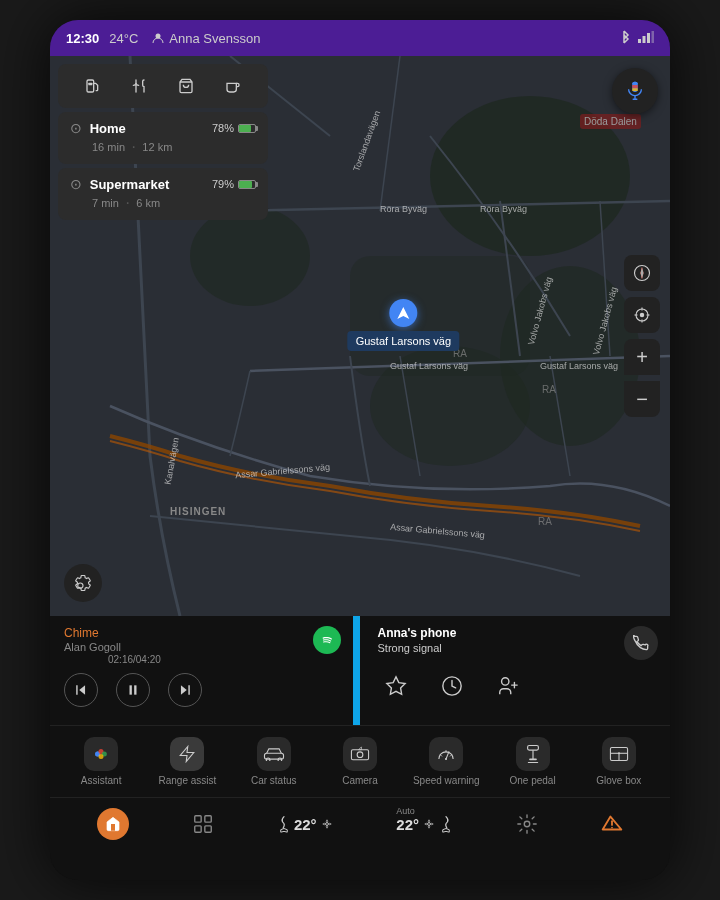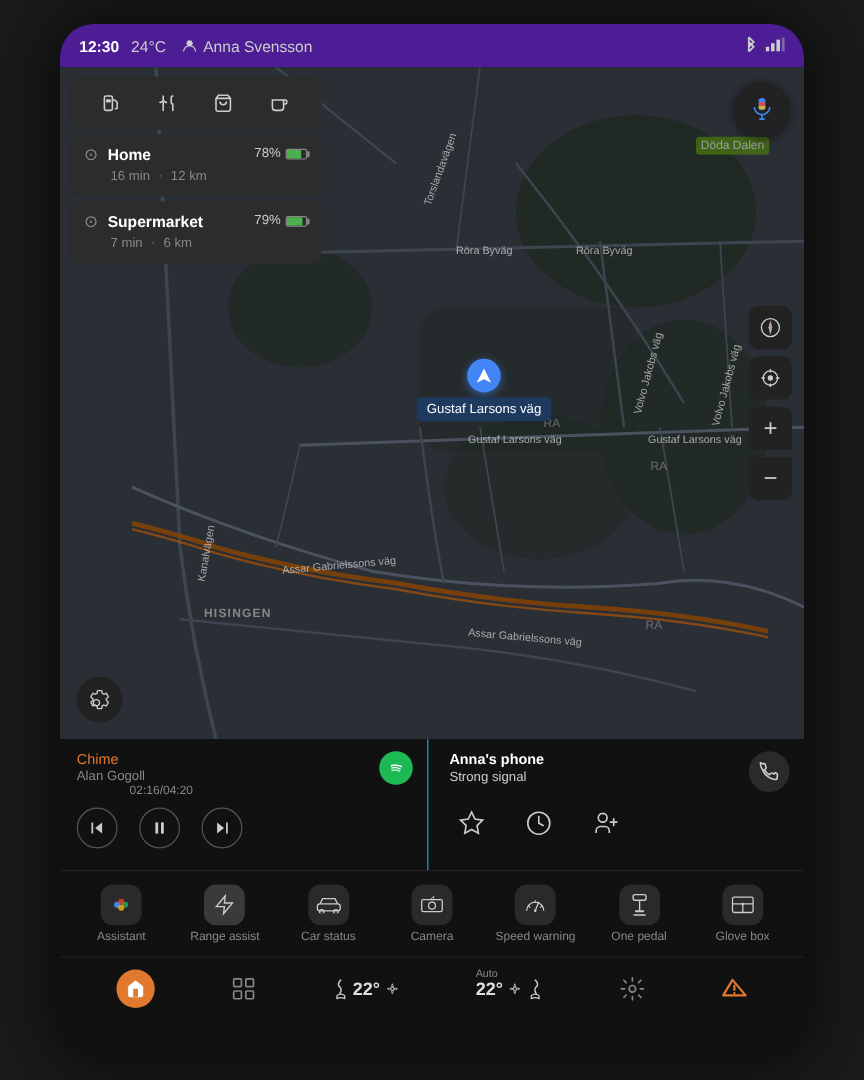--- a/index.html
+++ b/index.html
@@ -216,21 +216,21 @@
     }
     
     .media-phone-row {
       display: flex;
       height: 110px;
       border-bottom: 1px solid #222;
     }
     .media-panel {
       flex: 1;
       padding: 10px 14px;
-      border-right: 1px solid #0ea5e9;
+      border-right: 7px solid #0ea5e9;
       position: relative;
     }
     .media-source-badge {
       position: absolute;
       top: 10px;
       right: 12px;
       width: 28px;
       height: 28px;
       background: #1db954;
       border-radius: 50%;
@@ -457,21 +457,21 @@
     <span class="road-label" style="top:250px; left:455px; transform: rotate(-75deg);">Volvo Jakobs väg</span>
     <span class="road-label" style="top:260px; left:520px; transform: rotate(-75deg);">Volvo Jakobs väg</span>
     <span class="road-label" style="top:80px; left:285px; transform: rotate(-70deg);">Torslandavägen</span>
     <span class="road-label" style="top:400px; left:98px; transform: rotate(-80deg);">Kanalvägen</span>
     <span class="area-label" style="top:450px; left:120px;">HISINGEN</span>
 
     <span class="road-label" style="top:292px; left:403px; color:#888; font-size:10px;">RA</span>
     <span class="road-label" style="top:328px; left:492px; color:#888; font-size:10px;">RA</span>
     <span class="road-label" style="top:460px; left:488px; color:#888; font-size:10px;">RA</span>
 
-    <span class="road-label" style="top:58px; left:530px; background:#4d7c0f; padding:2px 4px; border-radius:3px; color:#ccc; font-size:10px;">Döda Dalen</span>
+    <span class="road-label" style="top:58px; left:530px; background:#7f1d1d; padding:2px 4px; border-radius:3px; color:#ccc; font-size:10px;">Döda Dalen</span>
 
     <div class="maps-overlay">
 
       <div class="category-bar">
         <div class="cat-icon">
           <svg width="16" height="16" viewBox="0 0 24 24" fill="none">
               <rect x="3" y="3" width="10" height="18" rx="2" stroke="#ccc" stroke-width="2"></rect>
               <path d="M13 8h3l3 3v7a1 1 0 01-1 1h-2" stroke="#ccc" stroke-width="2"></path>
               <rect x="5" y="7" width="6" height="4" rx="1" fill="#ccc"></rect>
             </svg>

